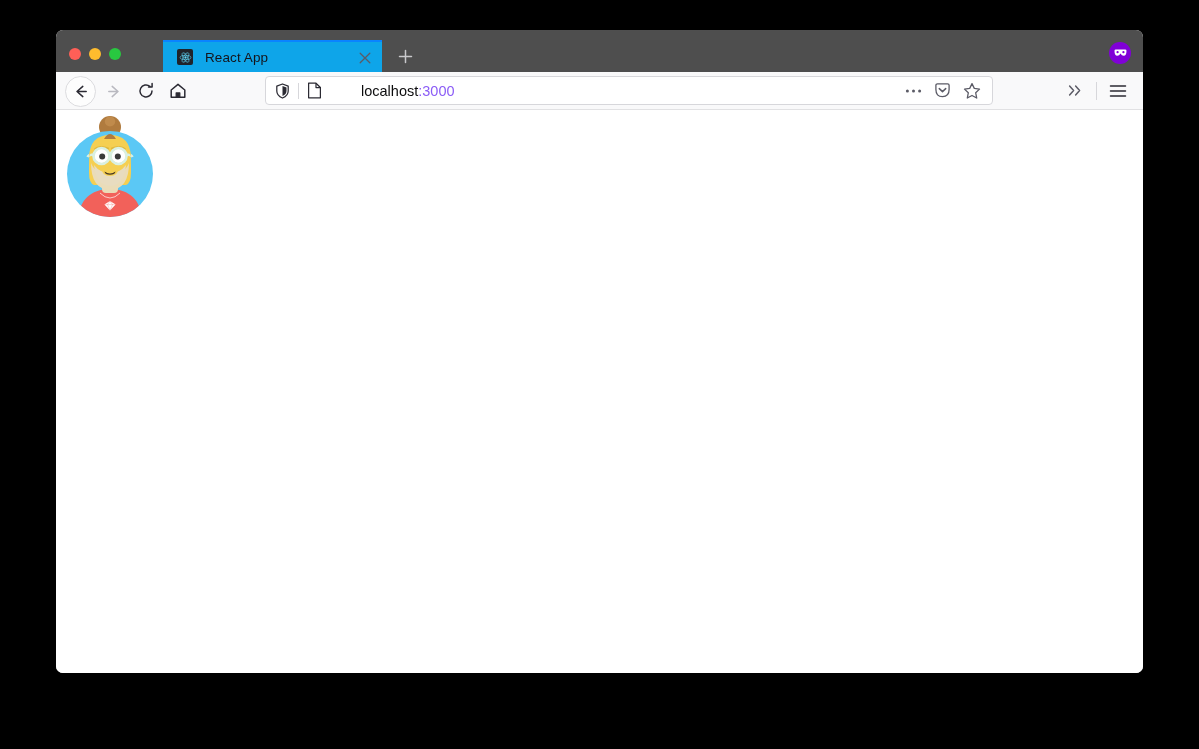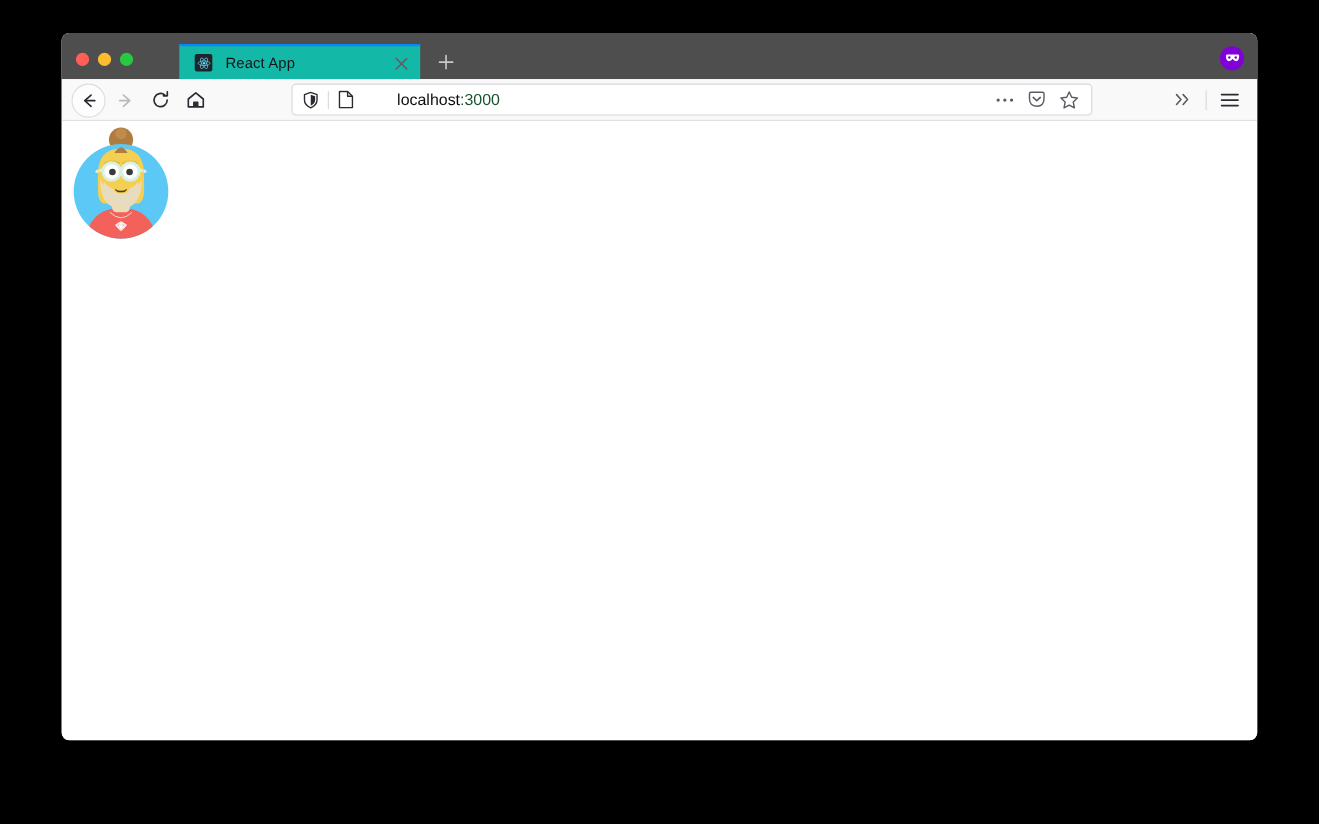--- a/index.html
+++ b/index.html
@@ -58,21 +58,21 @@
   .tl-red { background: #ff5f57; }
   .tl-yellow { background: #febc2e; }
   .tl-green { background: #28c840; }
 
   .tab {
     position: absolute;
     left: 107px;
     top: 10px;
     width: 219px;
     height: 32px;
-    background: #14b8a6;
+    background: #0ea5e9;
     border-top: 2px solid #0a84ff;
     box-sizing: border-box;
     display: flex;
     align-items: center;
     padding-left: 14px;
   }
 
   .tab-favicon {
     width: 16px; height: 16px;
     border-radius: 2px;
@@ -177,21 +177,21 @@
     margin: 0 8px;
   }
   .ub-pageicon { display: flex; align-items: center; }
   .ub-text {
     margin-left: 9px;
     font-size: 14.5px;
     color: #0c0c0d;
     white-space: nowrap;
   }
   .ub-text .host { color: #0c0c0d; margin-left: 30px; }
-  .ub-text .port { color: #14532d; }
+  .ub-text .port { color: #8b5cf6; }
 
   .ub-actions {
     margin-left: auto;
     display: flex;
     align-items: center;
     gap: 12px;
     padding-right: 11px;
   }
   .ub-action { display: flex; align-items: center; cursor: pointer; }
 

